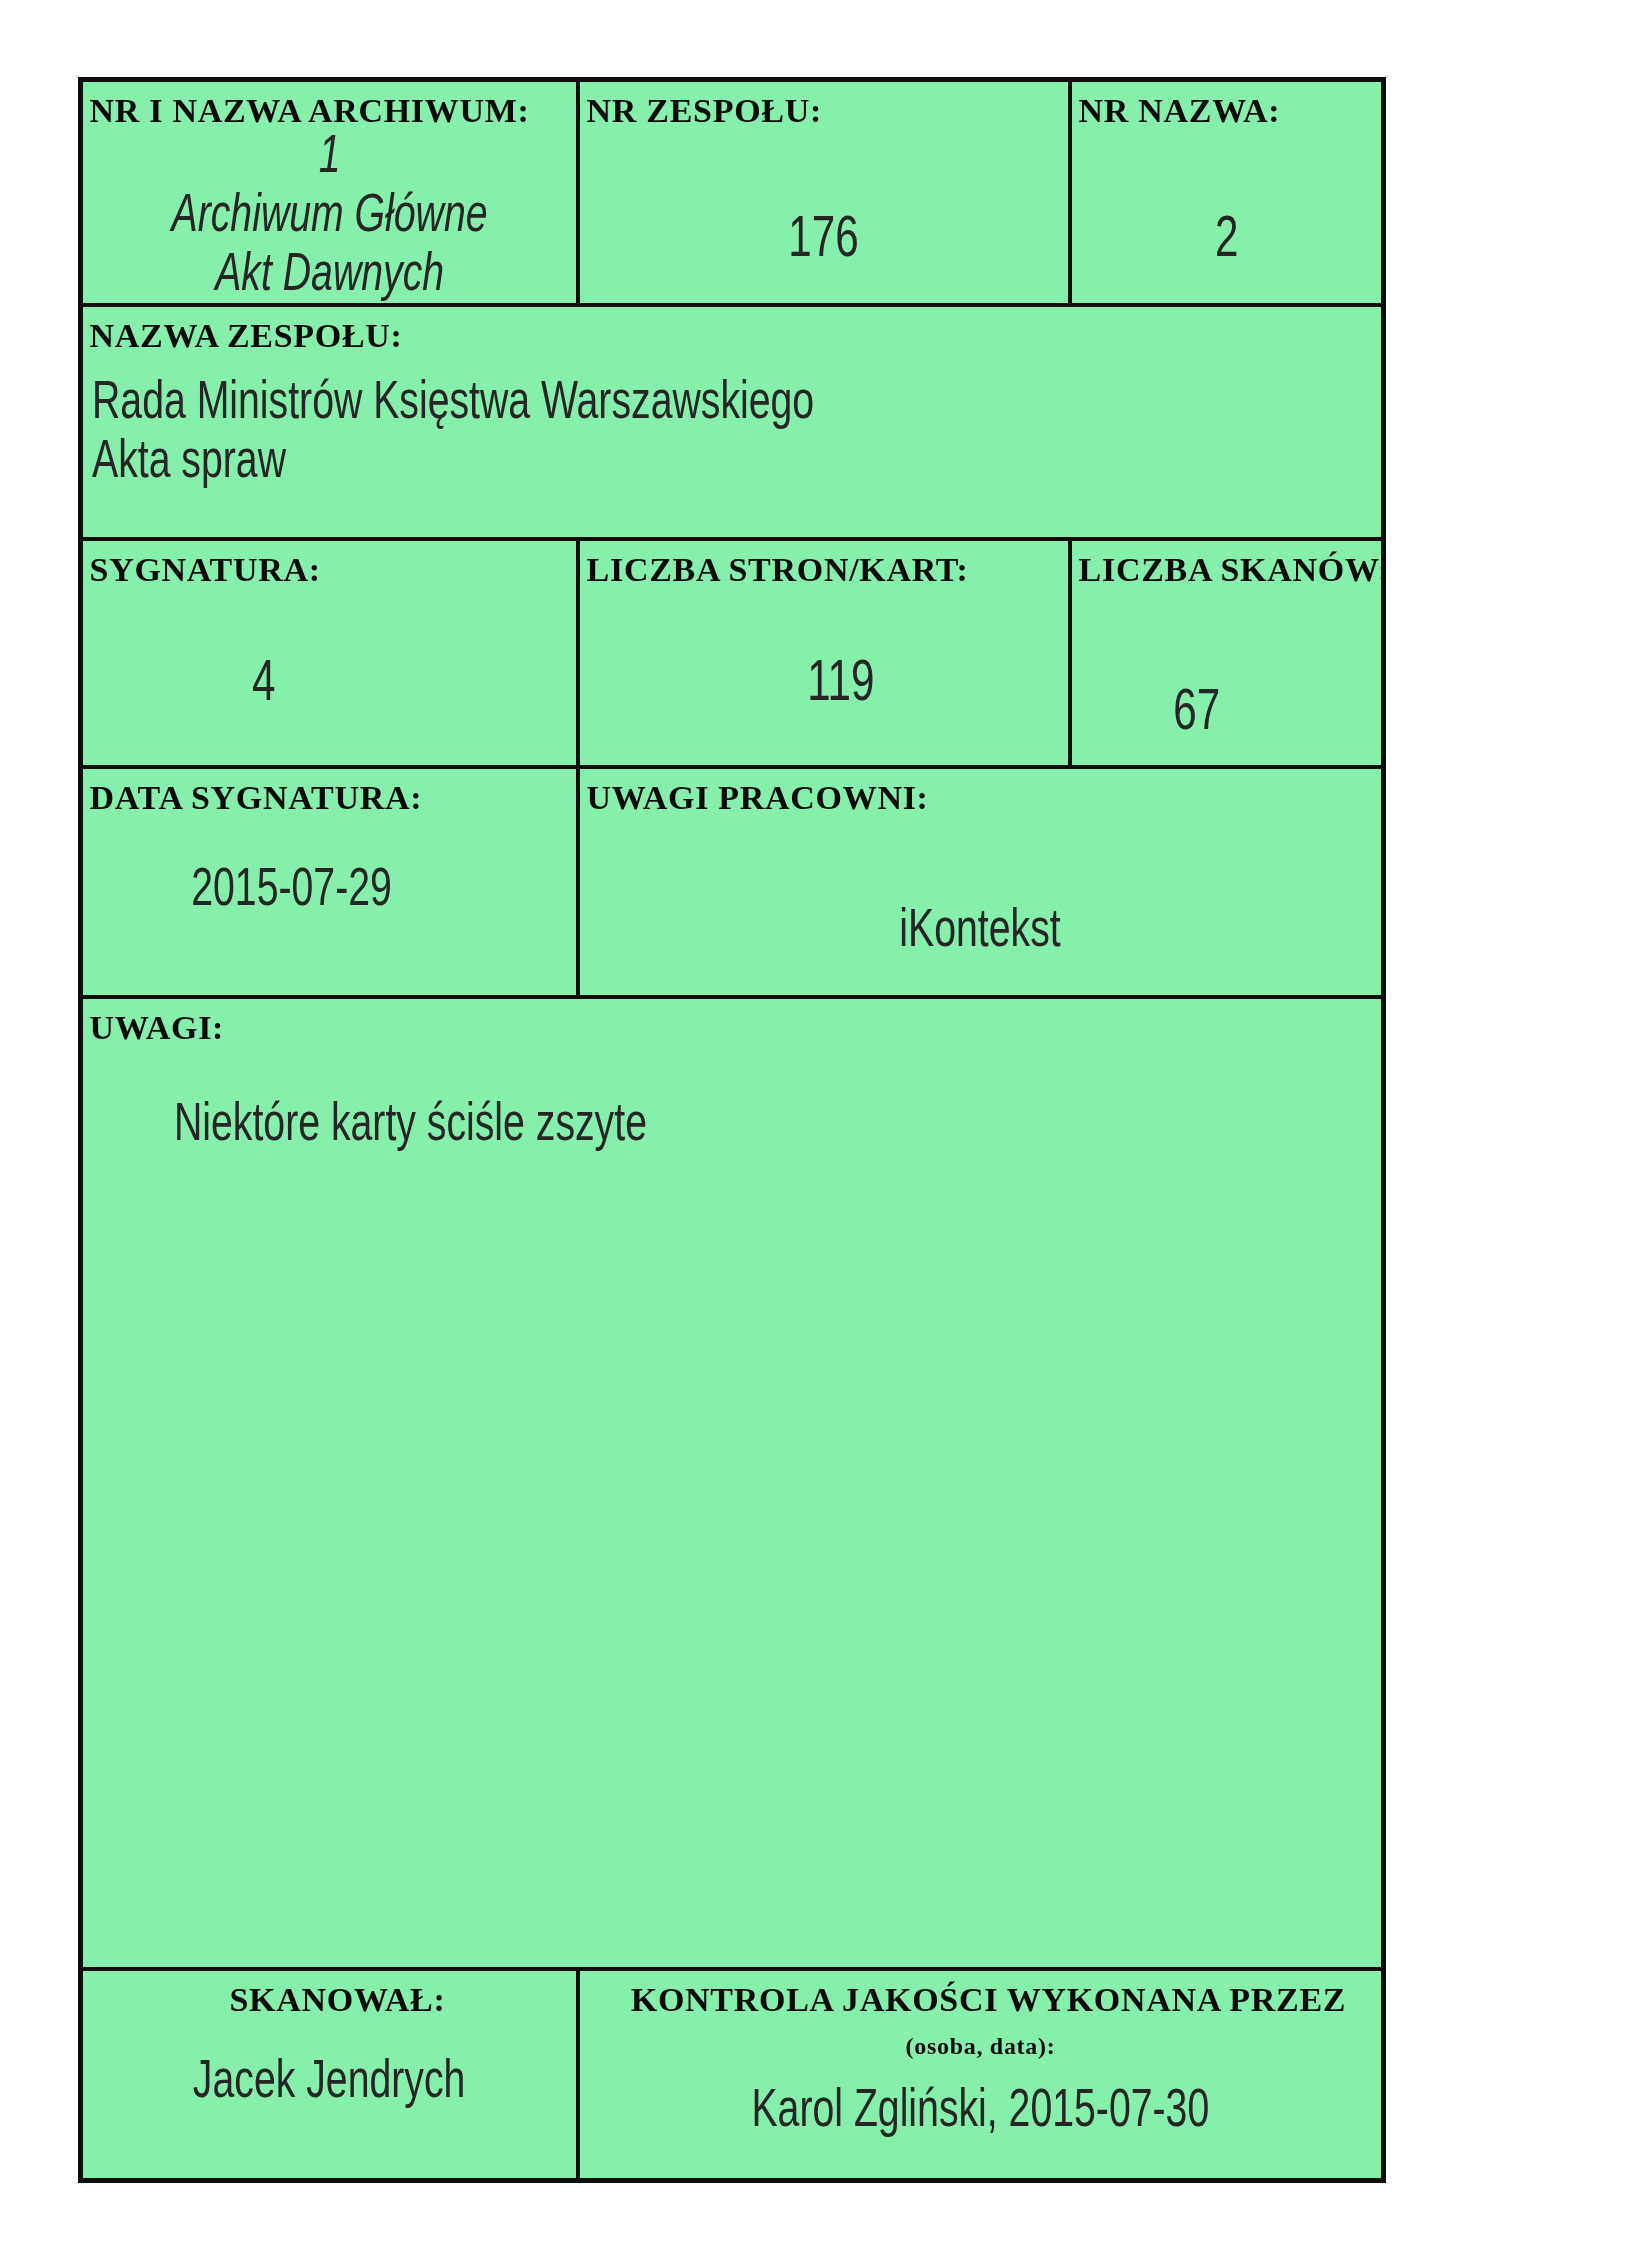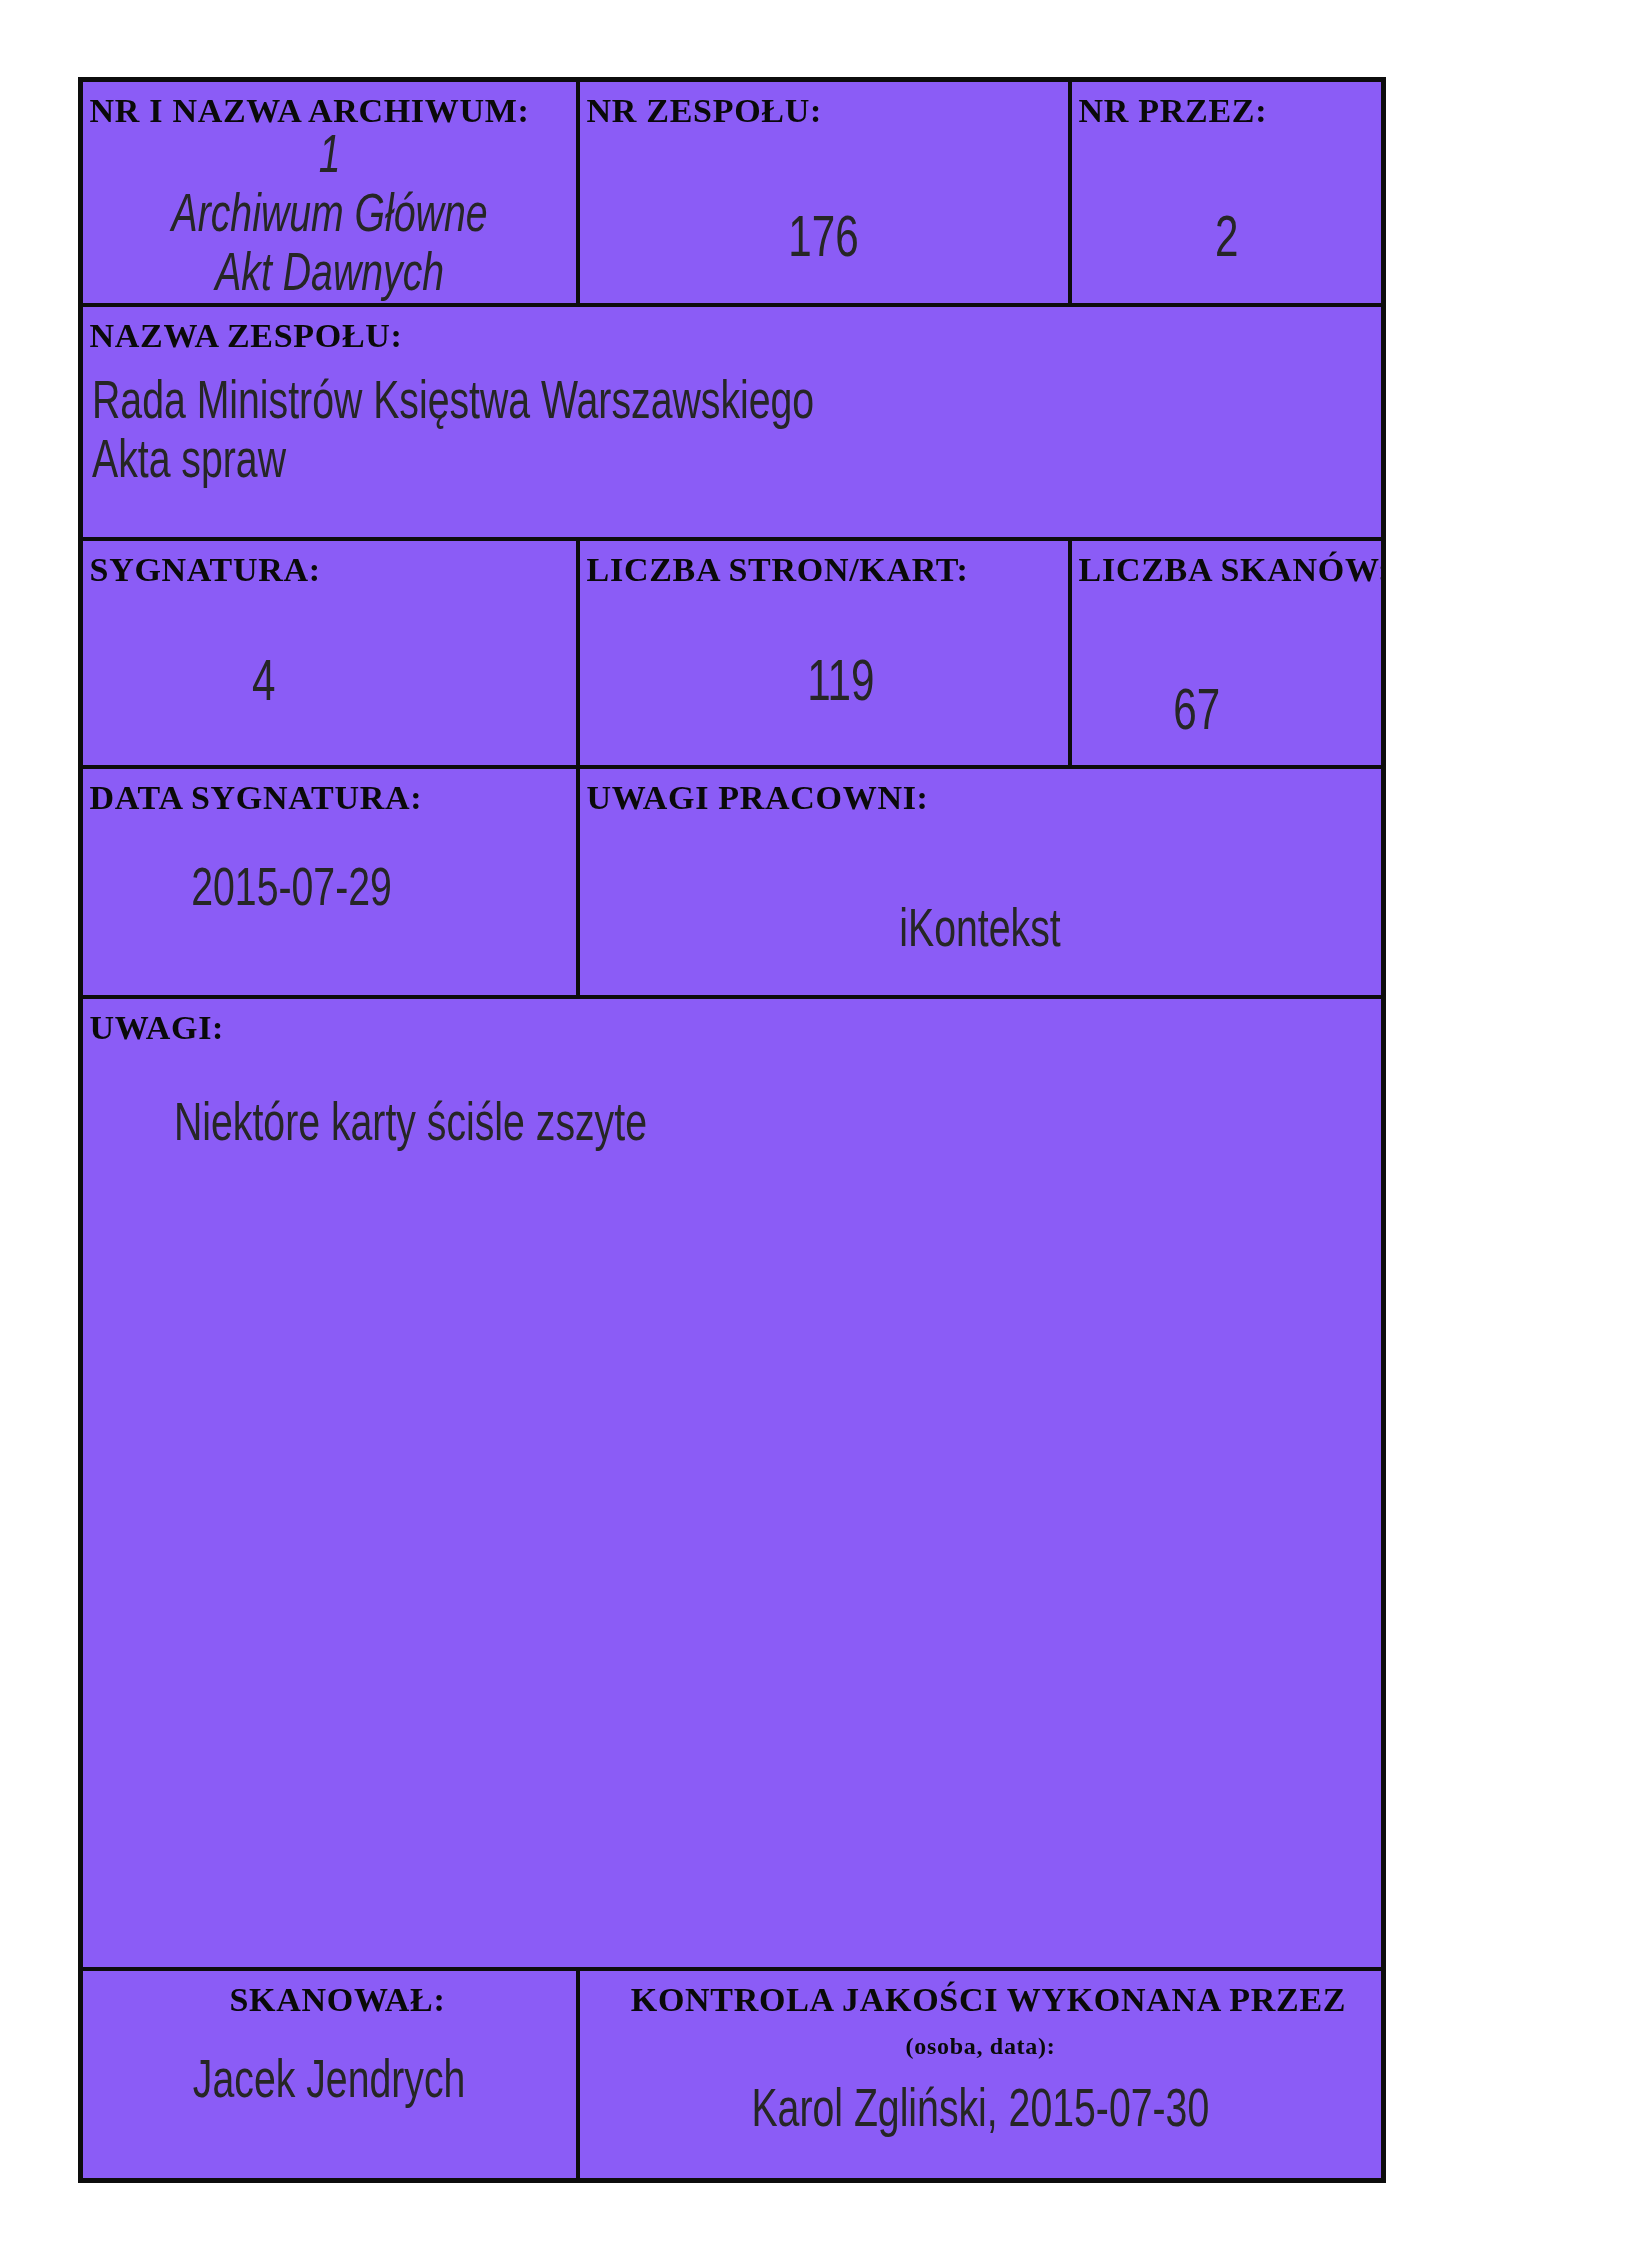--- a/index.html
+++ b/index.html
@@ -12,21 +12,21 @@
   }
   .sheet { position:absolute; inset:0; background:#ffffff; }
 
   .form-table {
     position:absolute;
     left:78px; top:77px;
     width:1308px; height:2106px;
     border:5.3px solid #0d0d0d;
     box-sizing:border-box;
     display:flex; flex-direction:column;
-    background:#8b5cf6;
+    background:#86efac;
   }
   .row { display:flex; flex-direction:row; box-sizing:border-box; }
   .row + .row { border-top:4.6px solid #0d0d0d; }
   .r1 { height:221px; }
   .r2 { height:234px; }
   .r3 { height:228px; }
   .r4 { height:230px; }
   .r5 { height:972px; }
   .r6 { flex:1; }
 
@@ -111,21 +111,21 @@
           <span class="cond ital">Akt Dawnych</span>
         </div>
       </div>
       <div class="cell c-b">
         <div class="label">NR ZESPOŁU:</div>
         <div class="vblock v-fonds-no num">
           <span class="cond">176</span>
         </div>
       </div>
       <div class="cell c-rest">
-        <div class="label">NR PRZEZ:</div>
+        <div class="label">NR NAZWA:</div>
         <div class="vblock v-series-no num">
           <span class="cond">2</span>
         </div>
       </div>
     </div>
 
     <div class="row r2">
       <div class="cell c-full">
         <div class="label">NAZWA ZESPOŁU:</div>
         <div class="vblock leftal v-fonds-name">

